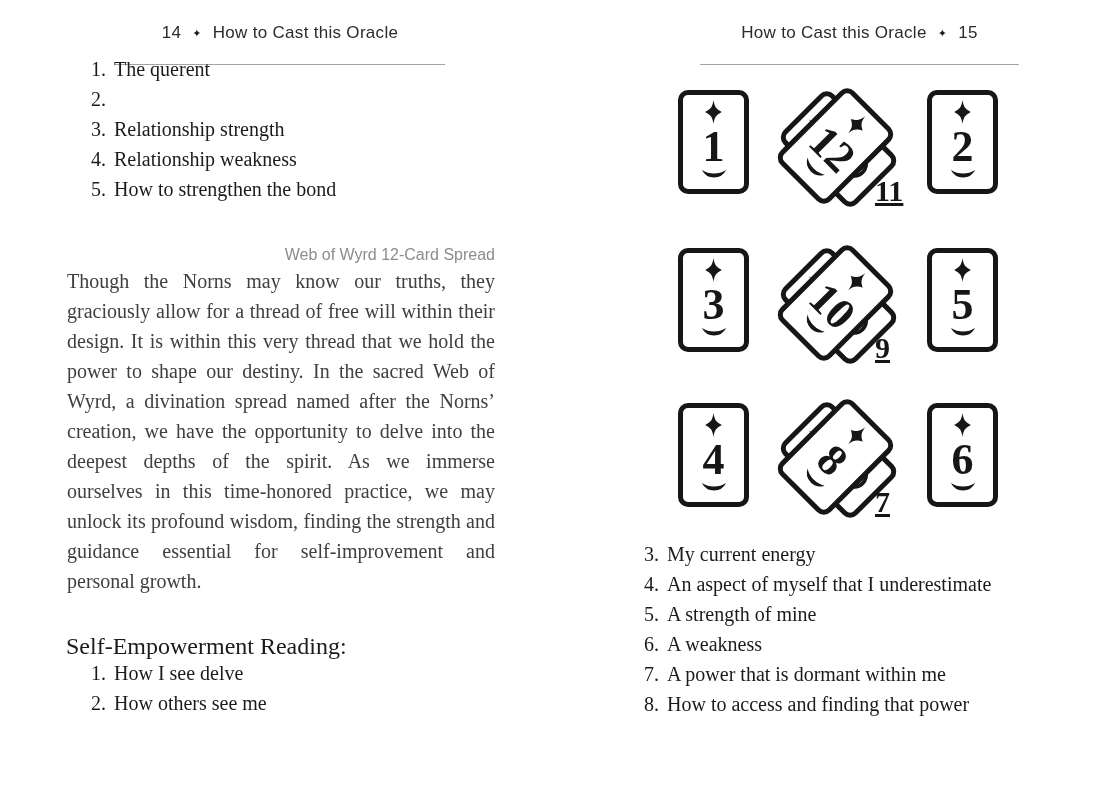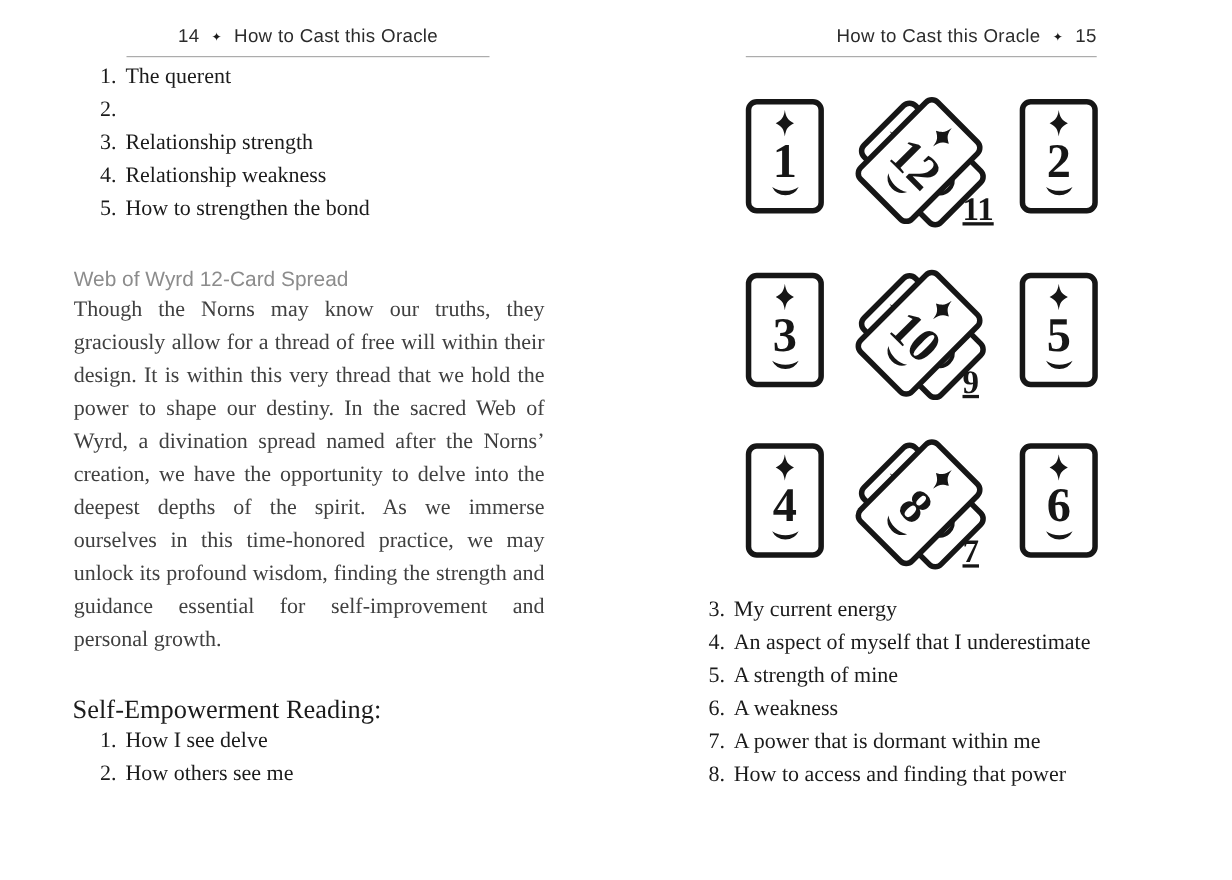--- a/index.html
+++ b/index.html
@@ -2,31 +2,31 @@
 <html><head>
 <meta charset="utf-8">
 <style>
   html,body{margin:0;padding:0;}
   body{width:1120px;height:800px;background:#ffffff;position:relative;overflow:hidden;
        font-family:"Liberation Serif","DejaVu Serif",serif;color:#1b1b1b;}
 
   
   .runhead{position:absolute;top:24px;text-align:center;font-family:"Liberation Sans","DejaVu Sans",sans-serif;
            font-size:17px;line-height:18px;color:#2b2b2b;letter-spacing:.3px;
-           border-bottom:1.5px solid #a3a3a3;padding-bottom:7px;}
+           border-bottom:1.5px solid #a3a3a3;padding-bottom:20px;}
   .runhead .sep{font-family:"DejaVu Sans",sans-serif;font-size:11px;margin:0 11px;position:relative;top:-1px;color:#1b1b1b;}
 
   
   .nlist{position:absolute;}
   .nrow{display:flex;height:30px;line-height:30px;font-size:20px;}
   .nrow .n{width:39px;text-align:right;margin-right:8px;flex:none;}
   .nrow .t{white-space:nowrap;}
 
-  .sechead{position:absolute;left:67px;width:428px;text-align:left;
-           font-family:"Liberation Sans","DejaVu Sans",sans-serif;font-size:19px;line-height:24px;color:#8c8c8c;}
+  .sechead{position:absolute;left:67px;width:428px;text-align:right;
+           font-family:"Liberation Sans","DejaVu Sans",sans-serif;font-size:16px;line-height:24px;color:#8c8c8c;}
   .para{position:absolute;left:67px;top:266px;width:428px;font-size:20px;line-height:30px;
         text-align:justify;color:#404040;}
   .plainline{position:absolute;left:66px;top:631px;font-size:24px;line-height:30px;}
 
   
   .card{width:71px;height:104px;border:5px solid #161616;border-radius:10px;background:#fff;
         box-sizing:border-box;display:flex;flex-direction:column;align-items:center;
         justify-content:space-between;padding:5px 0 7px 0;}
   .vcard{position:absolute;}
   .cnum{font-size:44px;line-height:44px;font-weight:bold;color:#161616;
@@ -81,21 +81,21 @@
   <div class="nrow">
       <span class="n">1.</span>
       <span class="t">How I see delve</span>
     </div>
   <div class="nrow">
       <span class="n">2.</span>
       <span class="t">How others see me</span>
     </div>
 </div>
 
-<div class="runhead" style="left:678px;width:319px;text-align:right;">
+<div class="runhead" style="left:700px;width:319px;">
   <span>How to Cast this Oracle</span><span class="sep">✦</span><span>15</span>
 </div>
 
 <div class="card vcard" style="left:678px;top:90px;">
   <svg class="staricon" viewBox="0 0 20 26">
       <path d="M10 0C11.2 7.6 12.6 9.4 19 13 12.6 16.6 11.2 18.4 10 26 8.8 18.4 7.4 16.6 1 13 7.4 9.4 8.8 7.6 10 0Z"></path>
     </svg>
   <div class="cnum">1</div>
   <svg class="cresicon" viewBox="0 0 28 14">
       <path d="M1 1 A14.5 14.5 0 0 0 27 1 A24 24 0 0 1 1 1 Z"></path>

